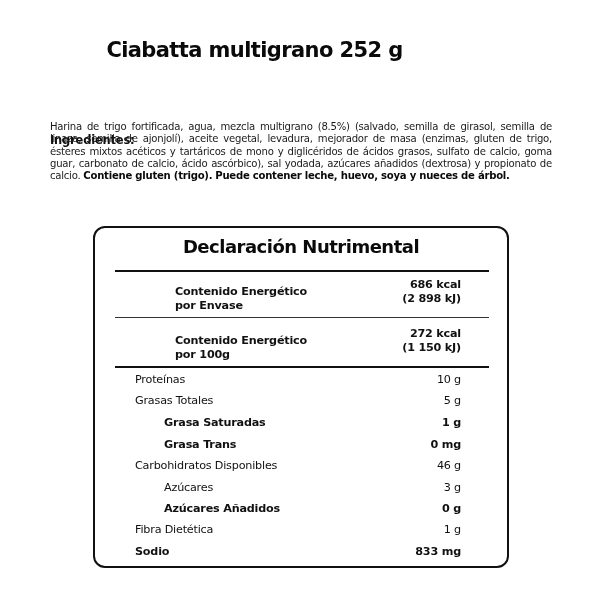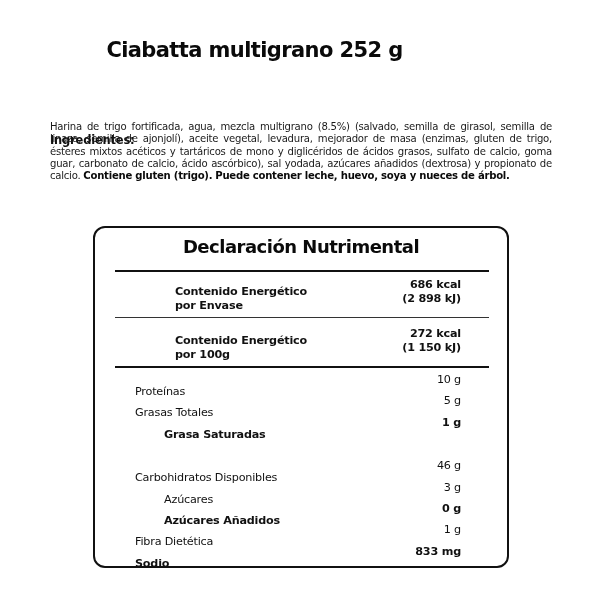--- a/index.html
+++ b/index.html
@@ -10,21 +10,21 @@
   .ing-body b { font-weight:bold; color:#0a0a0a; }
   .panel { position:absolute; left:93px; top:226px; width:412px; height:338px; border:2px solid #111; border-radius:12px; box-sizing:content-box; }
   .panel-title { position:absolute; top:8px; left:0; width:100%; text-align:center; font-size:18px; font-weight:bold; letter-spacing:-0.5px; color:#0a0a0a; }
   .rule { position:absolute; left:20px; width:374px; background:#111; }
   .rule.thick { height:2px; }
   .rule.thin { height:1px; background:#333; }
   .energy { position:absolute; left:40px; width:326px; font-size:11.2px; font-weight:bold; line-height:13.5px; letter-spacing:-0.2px; }
   .energy .lbl { position:absolute; left:0; top:7px;margin-left:40px; }
   .energy .val { position:absolute; right:0; top:0; text-align:right; }
   .row { position:absolute; left:40px; width:326px; height:20px; font-size:11.2px; letter-spacing:-0.2px; }
-  .row .lbl { position:absolute; left:0; top:12px; }
+  .row .lbl { position:absolute; left:0; top:0; }
   .row .val { position:absolute; right:0; top:0; }
   .row.indent .lbl { left:29px; }
   .row.bold { font-weight:bold; }
 </style>
 </head>
 <body>
 
 <div class="title">Ciabatta multigrano 252 g</div>
 
 <div class="ing-head">Ingredientes:</div>
@@ -65,20 +65,24 @@
     <span class="val">10 g</span>
   </div>
   <div class="row" style="top:166px;">
     <span class="lbl">Grasas Totales</span>
     <span class="val">5 g</span>
   </div>
   <div class="row indent bold" style="top:188px;">
     <span class="lbl">Grasa Saturadas</span>
     <span class="val">1 g</span>
   </div>
+  <div class="row indent bold" style="top:210px;">
+    <span class="lbl">Grasa Trans</span>
+    <span class="val">0 mg</span>
+  </div>
   <div class="row" style="top:231px;">
     <span class="lbl">Carbohidratos Disponibles</span>
     <span class="val">46 g</span>
   </div>
   <div class="row indent" style="top:253px;">
     <span class="lbl">Azúcares</span>
     <span class="val">3 g</span>
   </div>
   <div class="row indent bold" style="top:274px;">
     <span class="lbl">Azúcares Añadidos</span>

